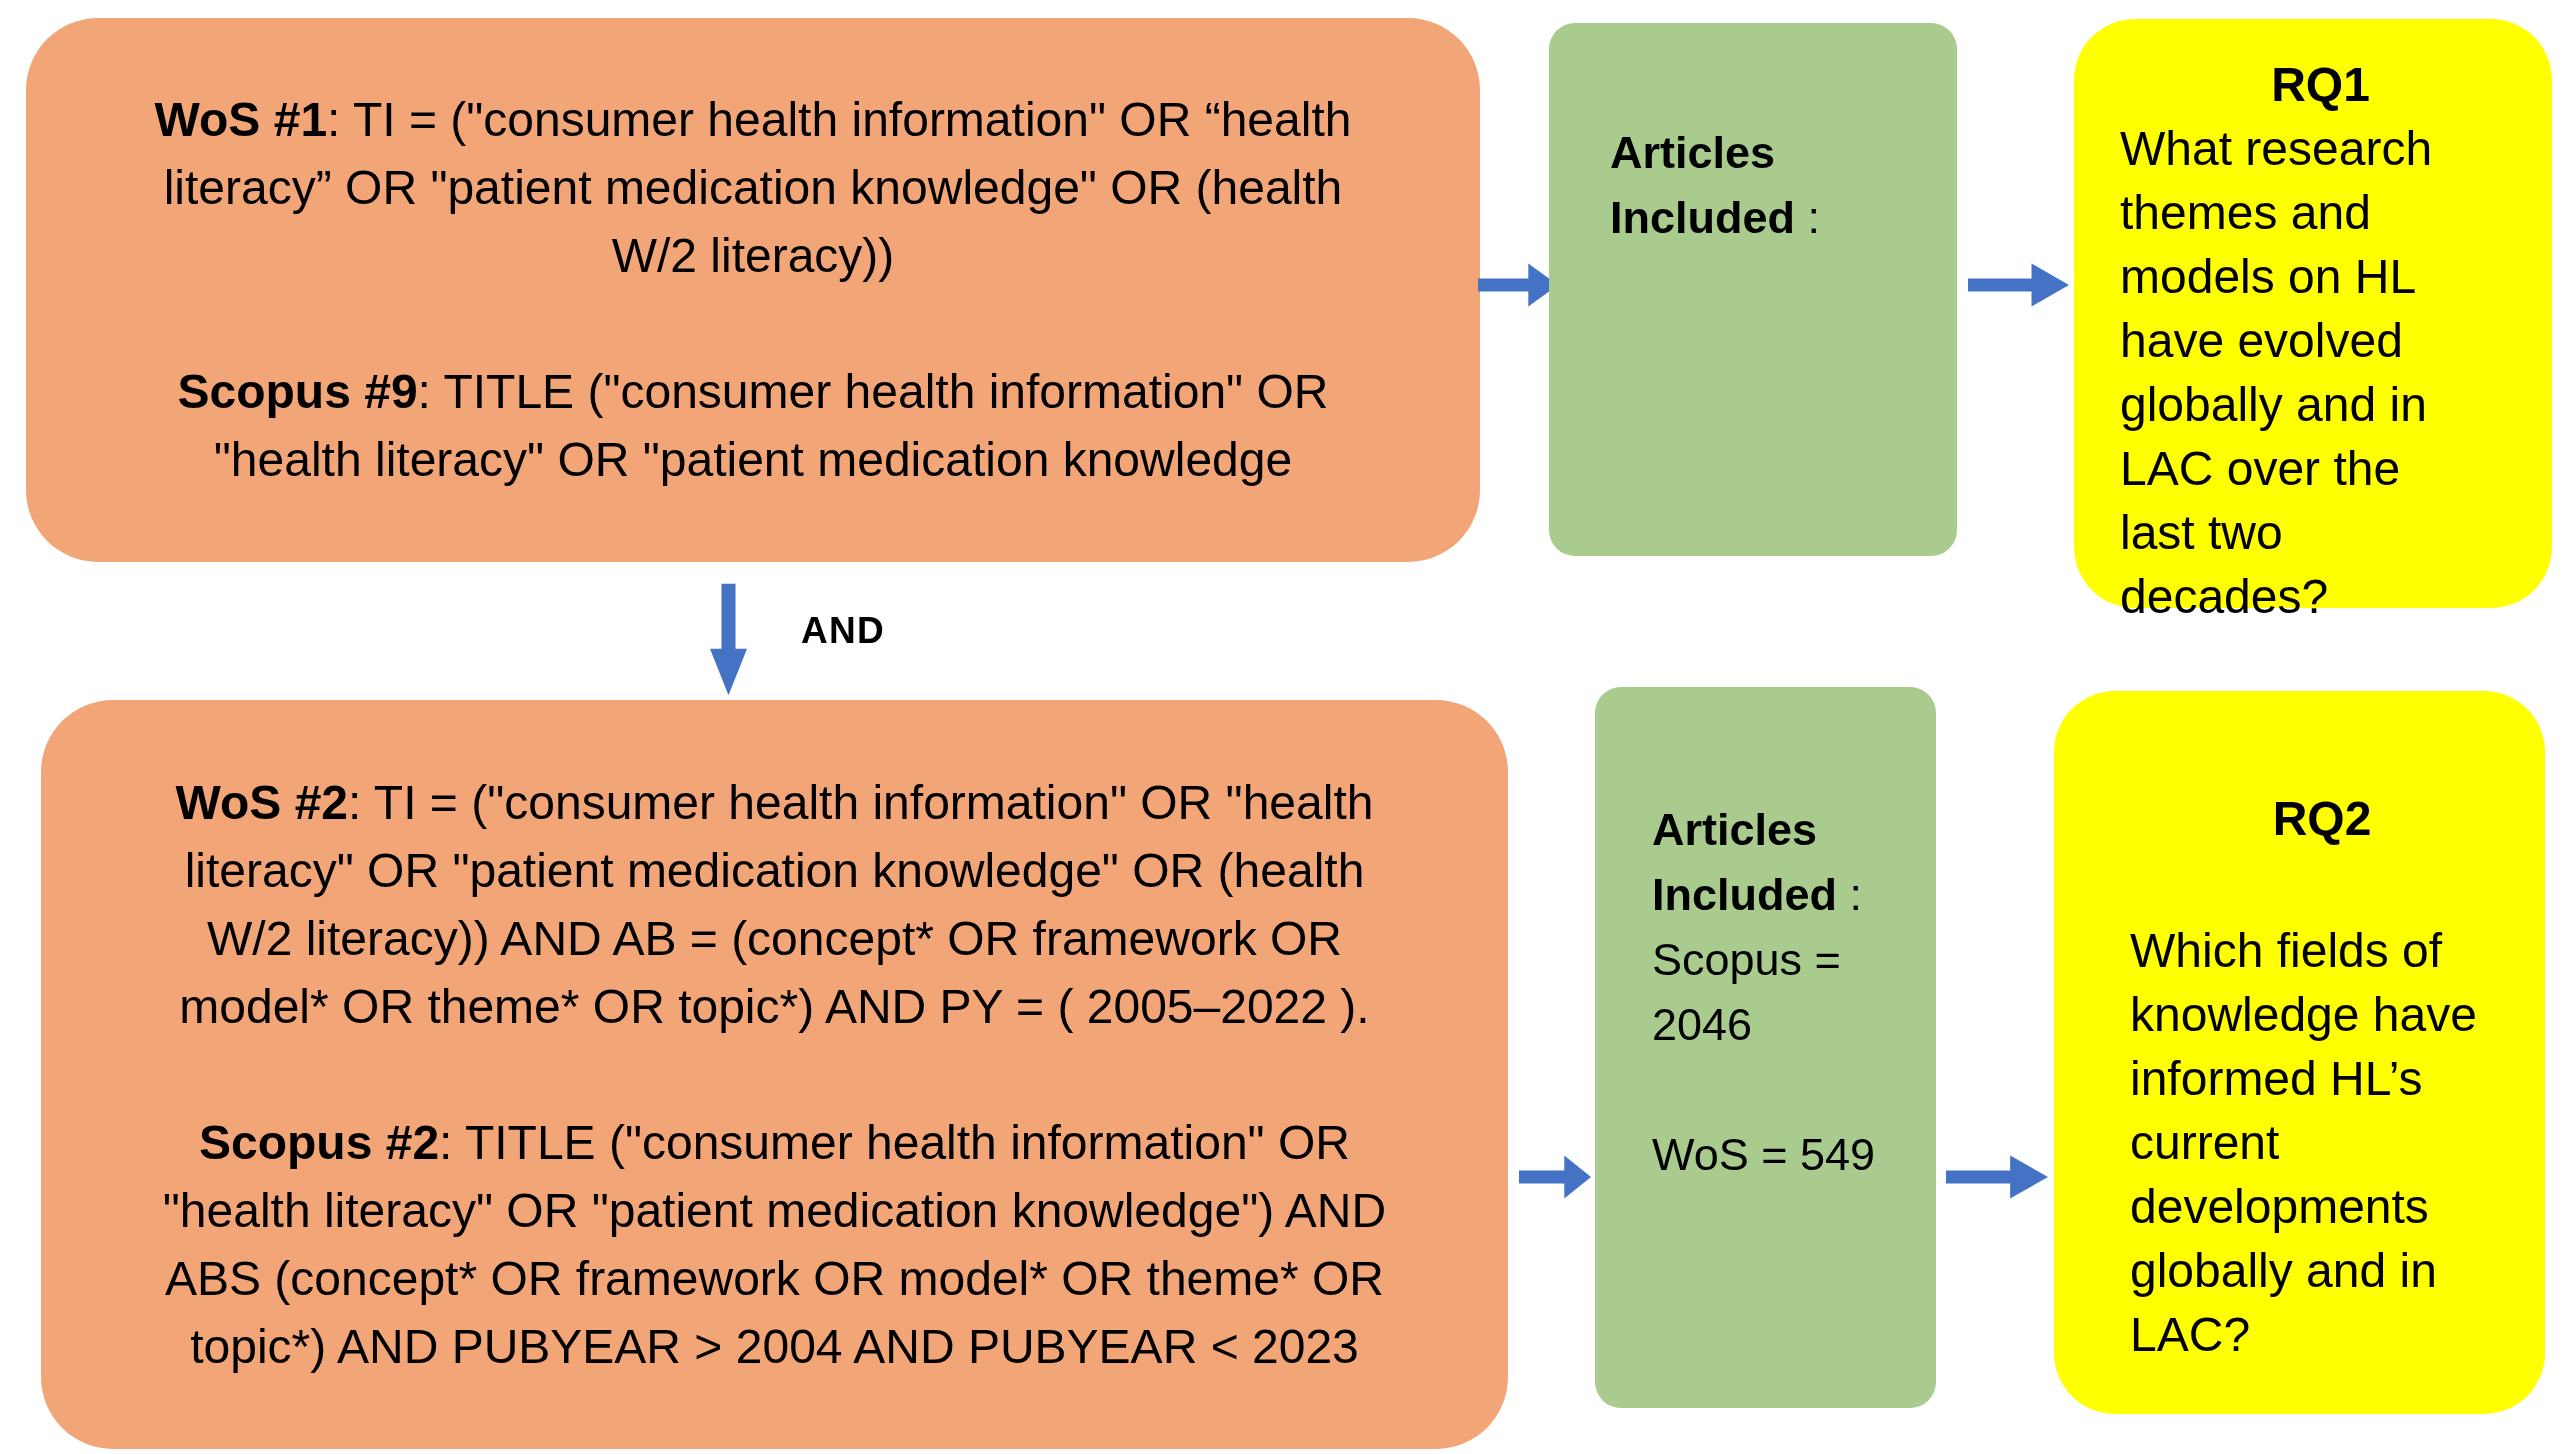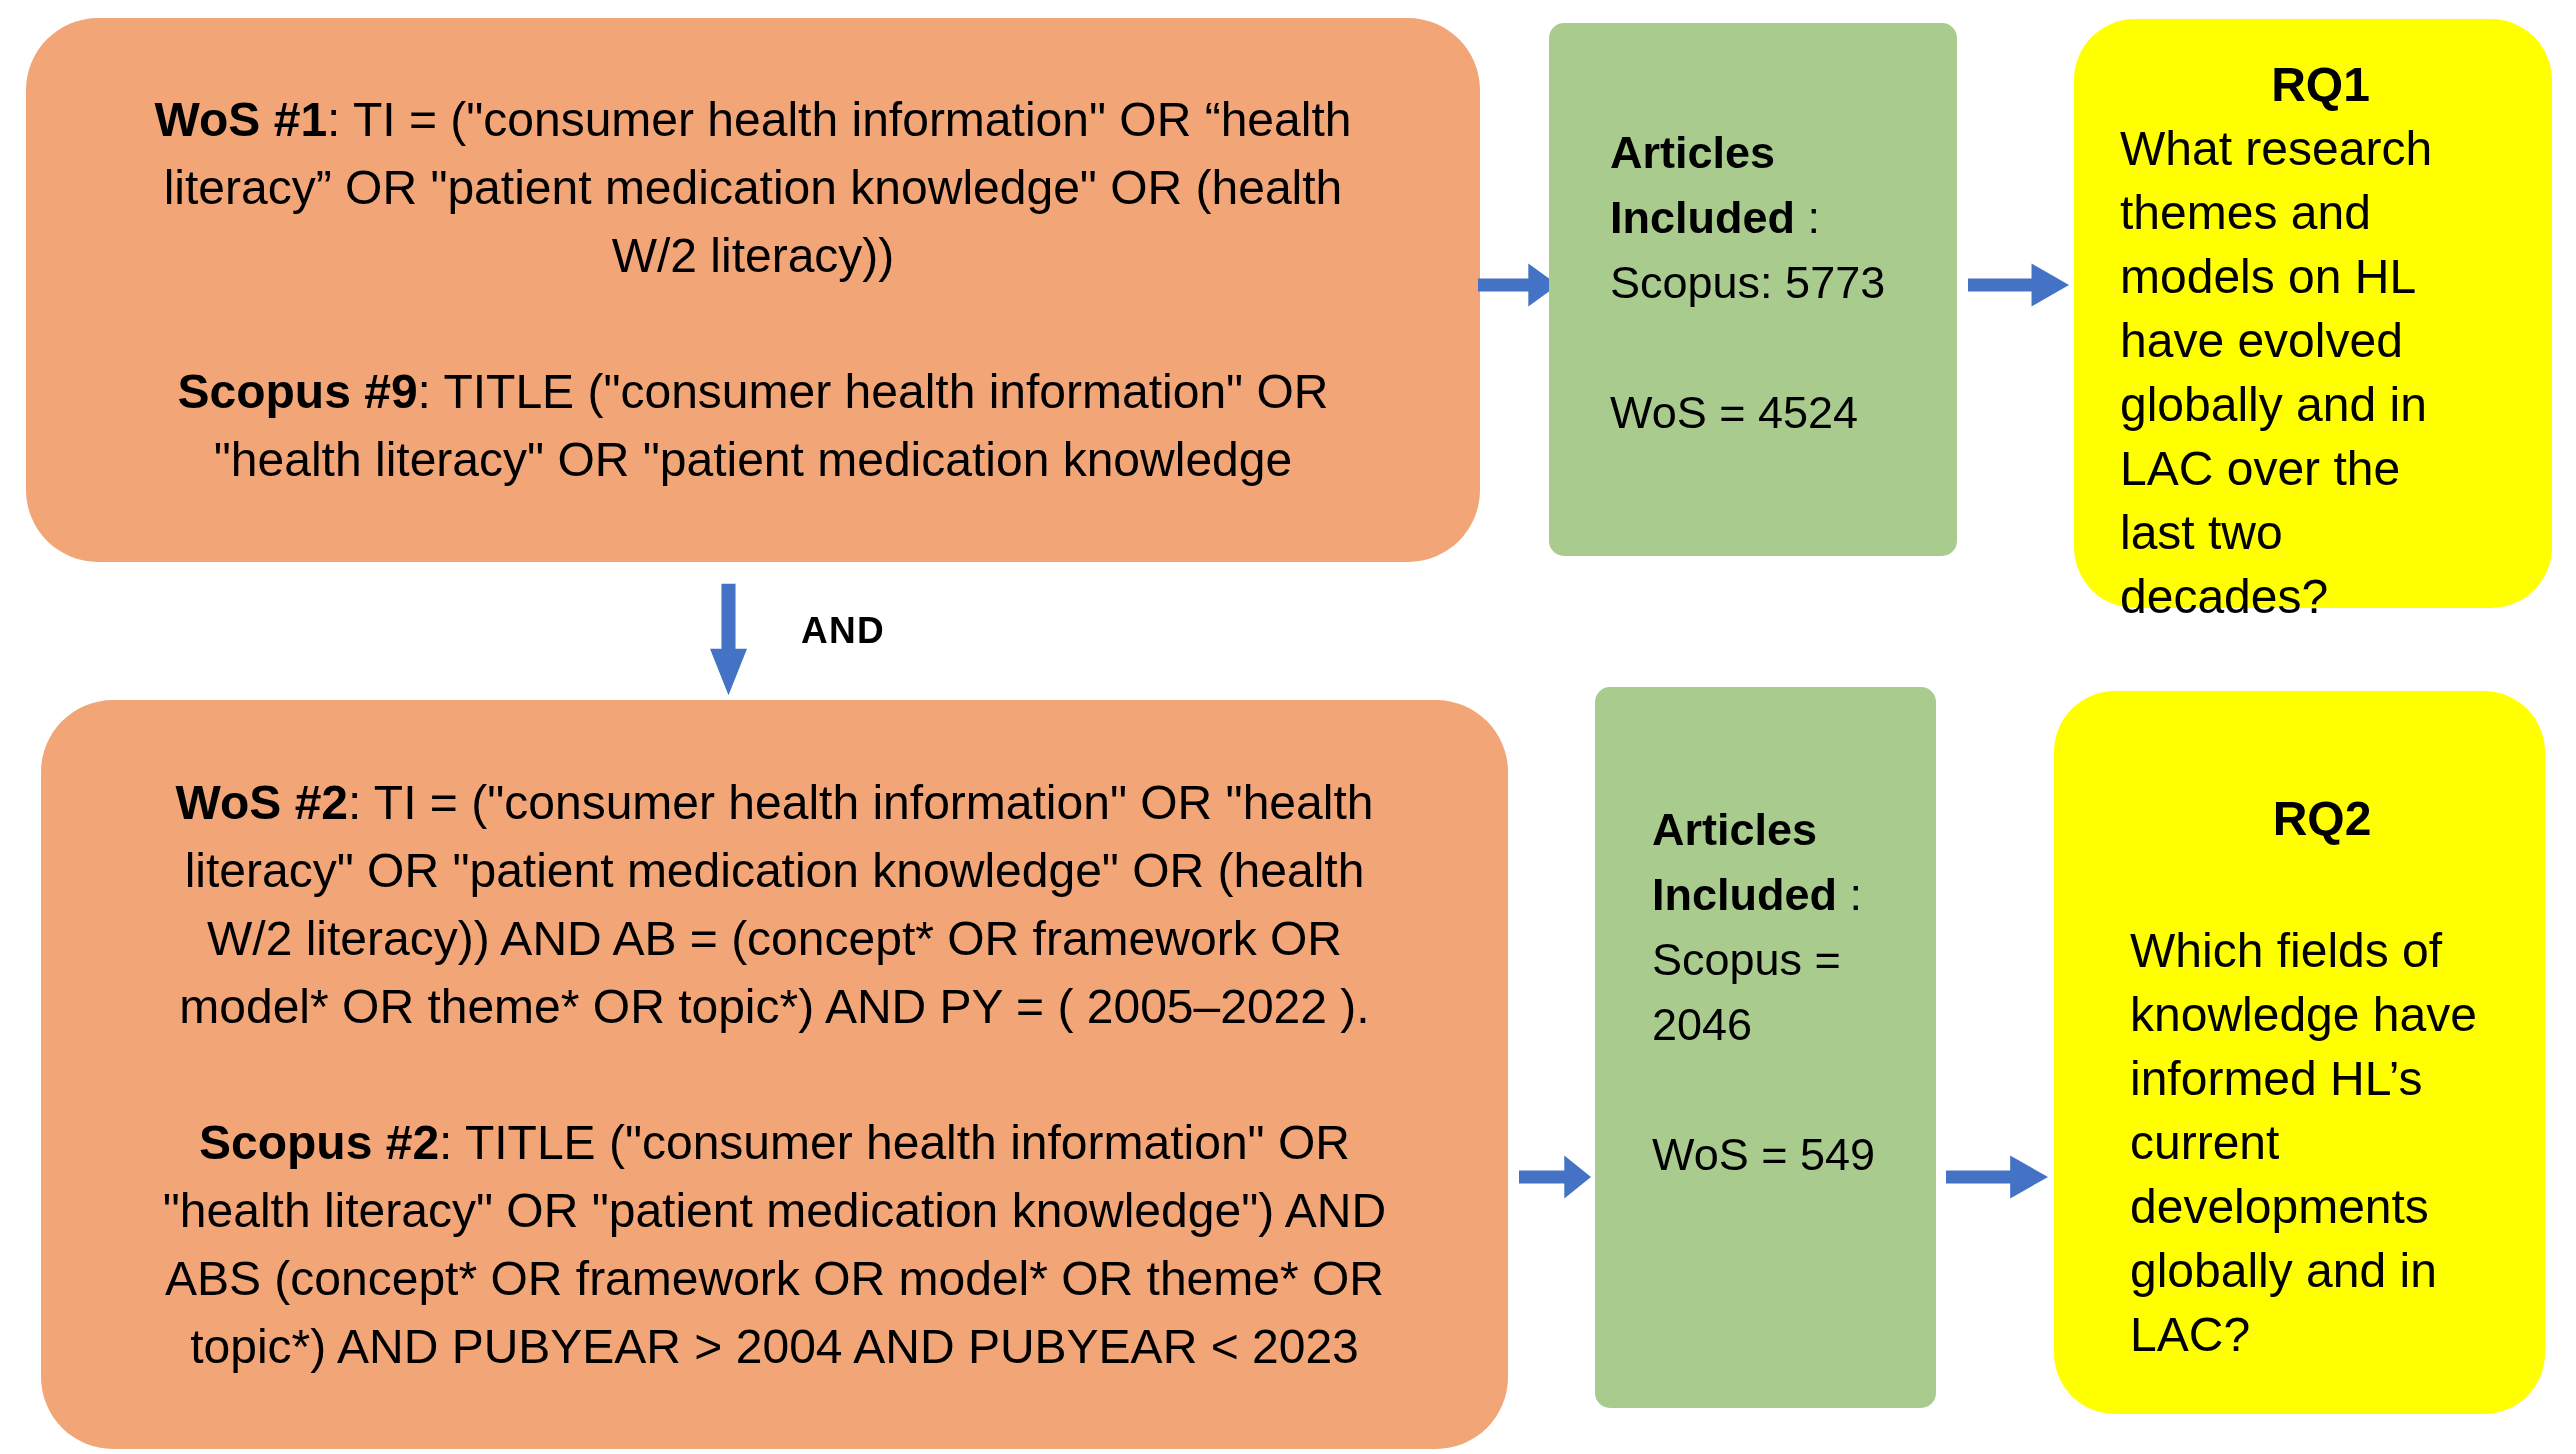--- a/index.html
+++ b/index.html
@@ -5,21 +5,21 @@
   html,body{margin:0;padding:0;background:#ffffff;}
   .canvas{position:relative;width:2576px;height:1454px;overflow:hidden;
           font-family:"Liberation Sans",sans-serif;color:#000;}
   .box{position:absolute;box-sizing:border-box;}
   
   .qbox{background:#F2A577;border-radius:72px;display:flex;align-items:center;
         justify-content:center;text-align:center;font-size:48px;line-height:68px;}
   .qbox1{left:26px;top:18px;width:1454px;height:544px;padding:26px 45px;}
   .qbox2{left:41px;top:700px;width:1467px;height:749px;padding:26px 32px;}
   
-  .gbox{background:#A9CC8E;border-radius:15px;font-size:45px;line-height:65px;}
+  .gbox{background:#A9CC8E;border-radius:26px;font-size:45px;line-height:65px;}
   .gbox1{left:1549px;top:23px;width:408px;height:533px;padding:97px 24.5px 0 61px;}
   .gbox2{left:1595px;top:687px;width:341px;height:721px;padding:110px 18px 0 57px;}
   
   .ybox{background:#FFFF00;border-radius:61px;font-size:48px;line-height:64px;}
   .ybox1{left:2074px;top:19.4px;width:478px;height:589px;padding:34px 31px 0 46px;}
   .ybox2{left:2054px;top:691px;width:491px;height:723px;padding:96px 31px 0 76px;}
   .rq-title{font-weight:bold;text-align:center;}
   .ybox2 .rq-question{margin-top:68px;}
   b{font-weight:bold;}
   .and-label{position:absolute;left:801px;top:610px;font-size:37px;font-weight:bold;
@@ -35,21 +35,20 @@
   <div class="box qbox qbox1">
     <div><b>WoS #1</b>: TI = ("consumer health information" OR “health<br>literacy” OR "patient medication knowledge" OR (health<br>W/2 literacy))<br><br><b>Scopus #9</b>: TITLE ("consumer health information" OR<br>"health literacy" OR "patient medication knowledge</div>
   </div>
 
   <svg class="arrow" style="left:1478px;top:257px" width="80" height="56" viewBox="0 0 124 86" preserveAspectRatio="none">
     <polygon points="0,33 78,33 78,10 124,43 78,76 78,53 0,53"></polygon>
   </svg>
 
   <div class="box gbox gbox1">
     <div><b>Articles<br>Included</b> :</div>
-    <div>Scopus: 5773<br><br>WoS = 4524</div>
   </div>
 
   <svg class="arrow" style="left:1968px;top:257px" width="101" height="56" viewBox="0 0 124 86" preserveAspectRatio="none">
     <polygon points="0,33 78,33 78,10 124,43 78,76 78,53 0,53"></polygon>
   </svg>
 
   <div class="box ybox ybox1">
     <div class="rq-title">RQ1</div>
     <div class="rq-question">What research<br>themes and<br>models on HL<br>have evolved<br>globally and in<br>LAC over the<br>last two<br>decades?</div>
   </div>

